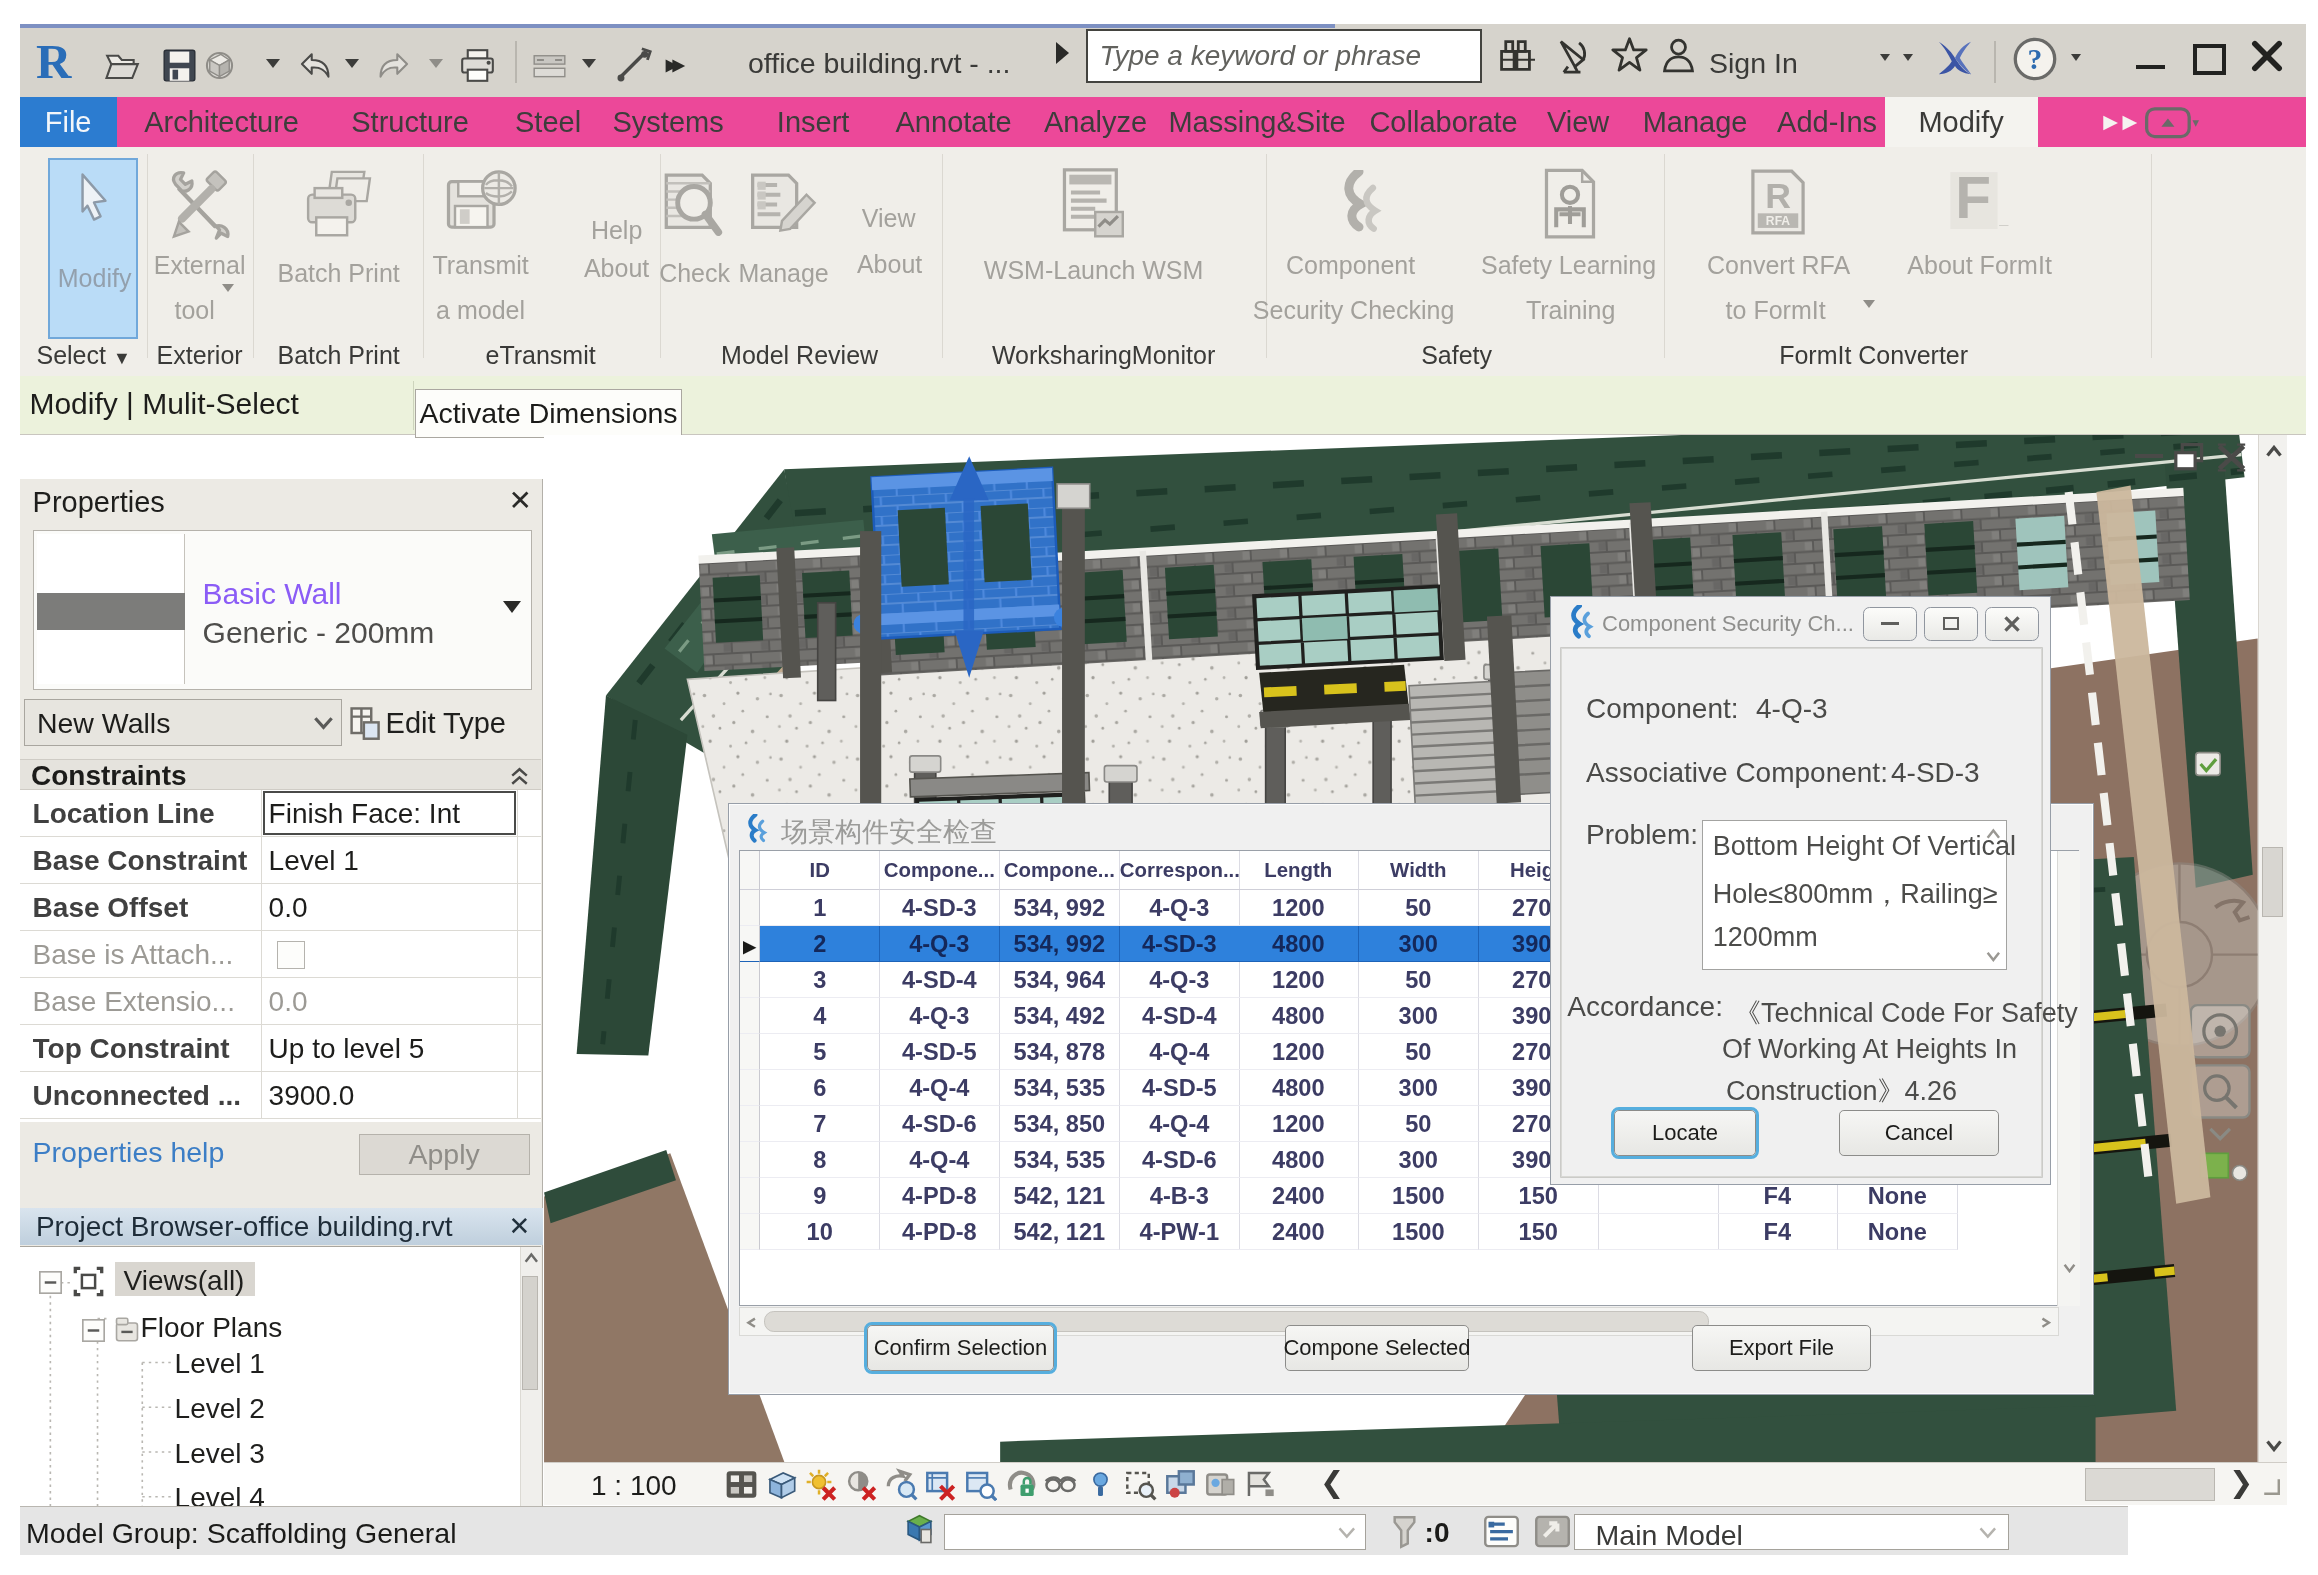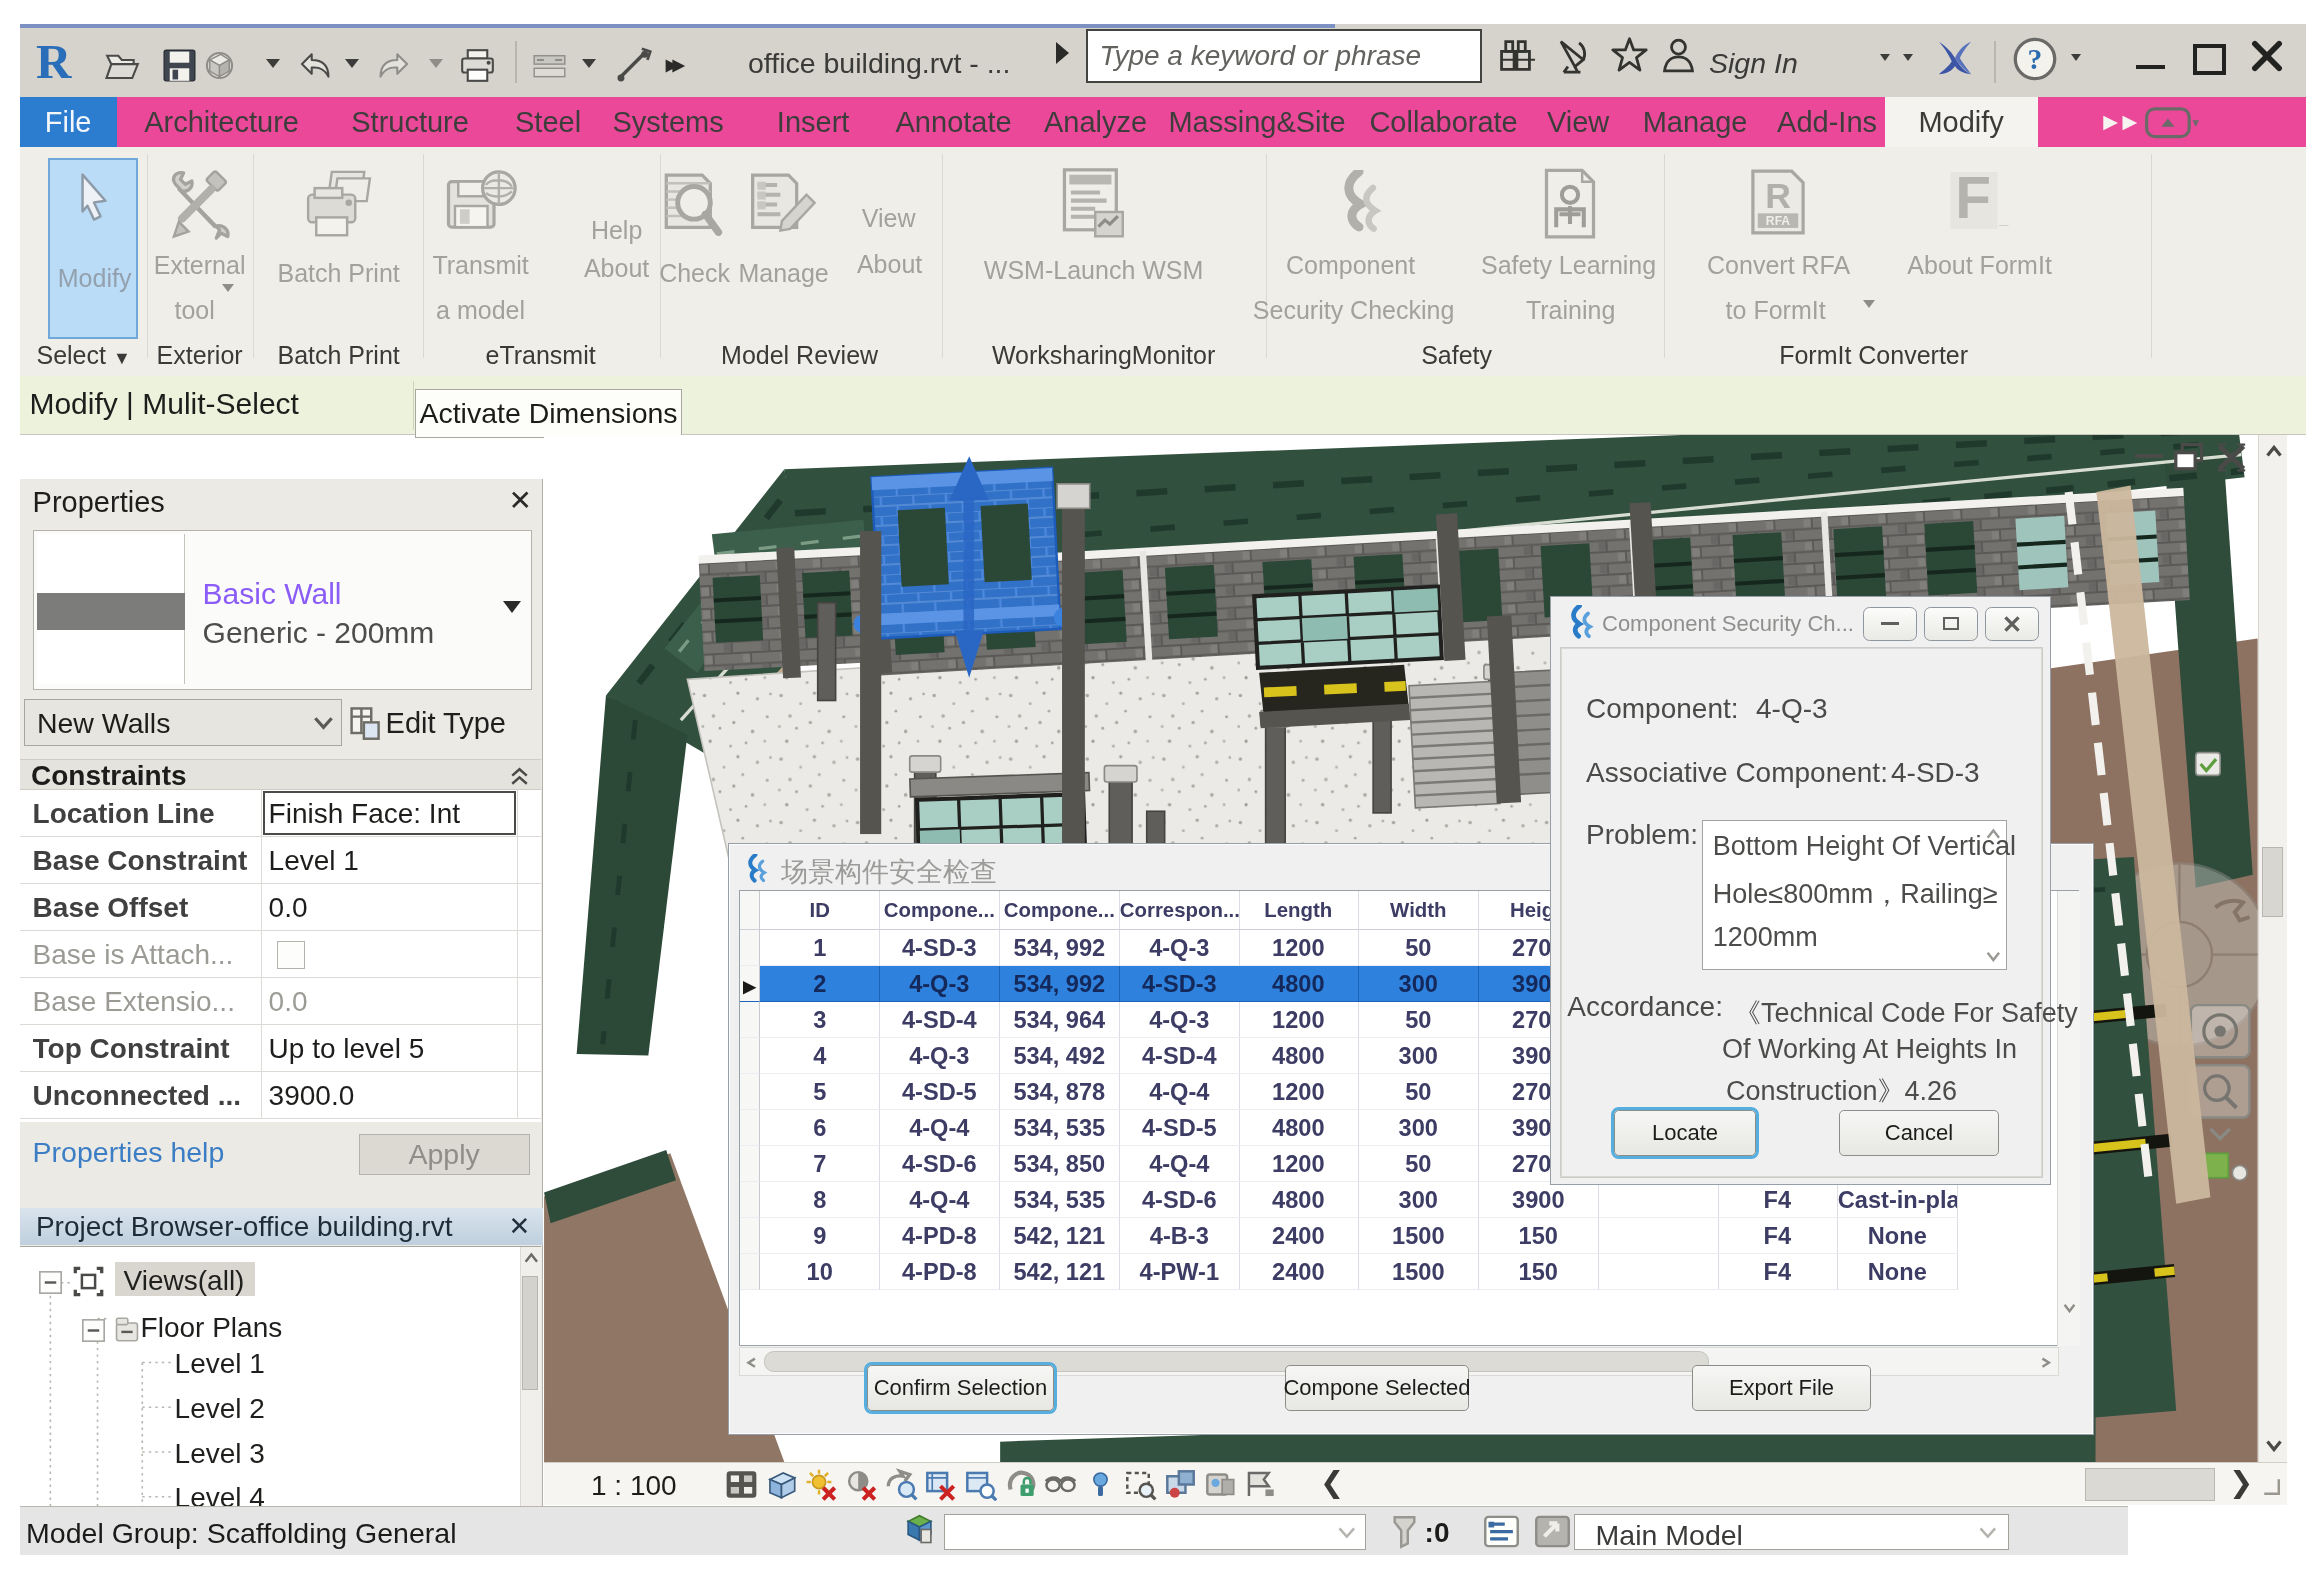--- a/index.html
+++ b/index.html
@@ -10,21 +10,21 @@
 
 #titlebar { left:19.6px; top:24.4px; width:2286px; height:73px; background:#d6d3cc; }
 #titlebar-topline { left:19.6px; top:24.4px; width:1315px; height:4.1px; background:#7d90c2; }
 .qat-icon { position:absolute; top:46px; width:39px; height:39px; }
 .qat-icon svg { width:100%; height:100%; }
 #revit-logo { left:36px; top:33px; width:57px; height:52px; font-weight:bold; font-size:49px; color:#2a6db8; font-family:"Liberation Serif",serif; }
 .drop-arrow { position:absolute; width:0; height:0; border-left:7.3px solid transparent; border-right:7.3px solid transparent; border-top:9px solid #3c3c3a; }
 #win-title { top:47px; left:732px; width:342px; font-size:28.5px; color:#3a3a38; white-space:nowrap;margin-left:16px; }
 #search-box { left:1086px; top:29px; width:396px; height:54px; background:#fff; border:2.4px solid #43433f; }
 #search-box span { position:absolute; left:11.4px; top:9px; font-size:28px; font-style:italic; color:#62625e; }
-#signin-label { left:1709px; top:47px; font-size:28.5px; color:#3a3a38;font-style:italic; }
+#signin-label { left:1709px; top:47px; font-size:28.5px; color:#3a3a38; }
 .titlebar-sep { position:absolute; top:41px; width:1.6px; height:42px; background:#b9b6af; }
 
 
 #tabstrip { left:19.6px; top:97px; width:2286px; height:50px; background:#ec4899; }
 .tab { position:absolute; top:0; height:50px; font-size:29px; color:#3d3d3b; display:flex; align-items:center; justify-content:center; white-space:nowrap; }
 .tab.file { background:#2c7cd0; color:#f3f6fa; }
 .tab.active { background:#f4f3ef; color:#3a3a38; }
 #tabs-holder .tab:nth-of-type(1){left:0;width:97px;}
 #tabs-holder .tab:nth-of-type(2){left:104px;width:196px;}
 #tabs-holder .tab:nth-of-type(3){left:310px;width:161px;}
@@ -109,21 +109,21 @@
 
 #statusbar { left:19.6px; top:1506px; width:2108px; height:49px; background:#e5e5e5; border-top:0.8px solid #b9b6b0; }
 #status-left { position:absolute; left:6.5px; top:9.8px; font-size:28.5px; color:#1b1b19; }
 .status-combo { position:absolute; top:6.5px; height:36px; background:#fff; border:0.8px solid #a5a29b; }
 #status-count { position:absolute; left:1405px; top:9.8px; font-size:28px; font-weight:bold; color:#1b1b19; }
 #main-model-label { position:absolute; left:21px; top:4.1px; font-size:28.5px; color:#3a3a38; }
 
 
 .dlg-btn { position:absolute; height:46px; background:linear-gradient(#f6f6f4,#e7e7e4); border:1.6px solid #8c8c8a; border-radius:4.9px; font-size:22px; color:#1c1c1a; display:flex; align-items:center; justify-content:center; white-space:nowrap; }
 .dlg-btn.focus { outline:3.3px solid #56aede; outline-offset:0px; }
-#table-dialog { left:728px; top:843px; width:1366px; height:592px; background:#f0f0f0; border:1.6px solid #979ea8; box-shadow:0 0 0 0.8px #fff inset; }
+#table-dialog { left:728px; top:803px; width:1366px; height:592px; background:#f0f0f0; border:1.6px solid #979ea8; box-shadow:0 0 0 0.8px #fff inset; }
 #td-title { position:absolute; left:52px; top:9.8px; font-size:27px; color:#9b9b99; }
 #td-table { position:absolute; left:9.8px; top:46px; width:1340px; height:456px; background:#fff; border:0.8px solid #9aa0a8; }
 .trow { position:relative; width:100%; height:36px; }
 .trow.thead { height:39px; }
 .trow.thead .tcell { height:39px; line-height:39px; font-weight:700; font-size:20.4px; border-bottom:1.6px solid #cfcfd8; }
 .tcell { position:absolute; top:0; height:36px; font-size:23.6px; font-weight:600; color:#3c3c64; text-align:center; line-height:36px; white-space:nowrap; overflow:hidden; border-right:0.8px solid #dcdce4; border-bottom:0.8px solid #ececf2; }
 .tcell:nth-child(1){left:0;width:20.4px; background:#f7f7f5; border-right:0.8px solid #c9c9d0;}
 .tcell:nth-child(2){left:20.4px;width:120px;}
 .tcell:nth-child(3){left:140px;width:120px;}
 .tcell:nth-child(4){left:260px;width:120px;}

